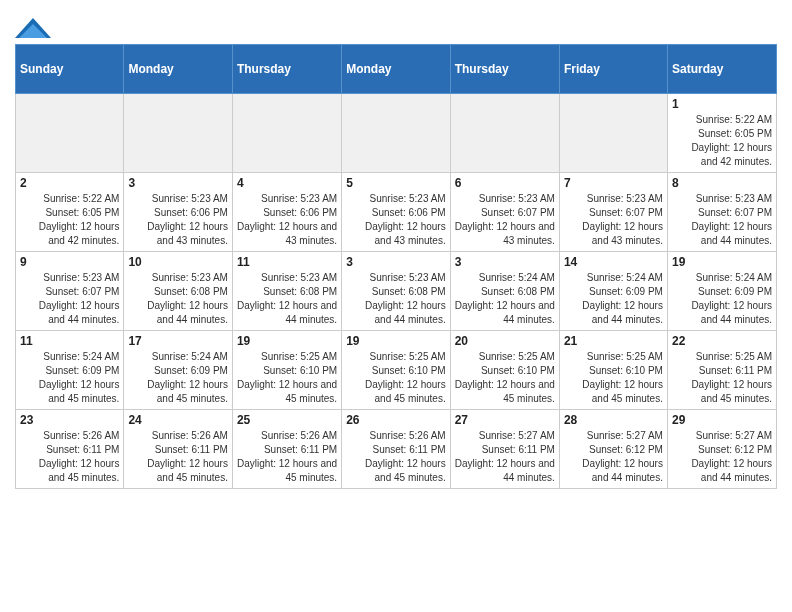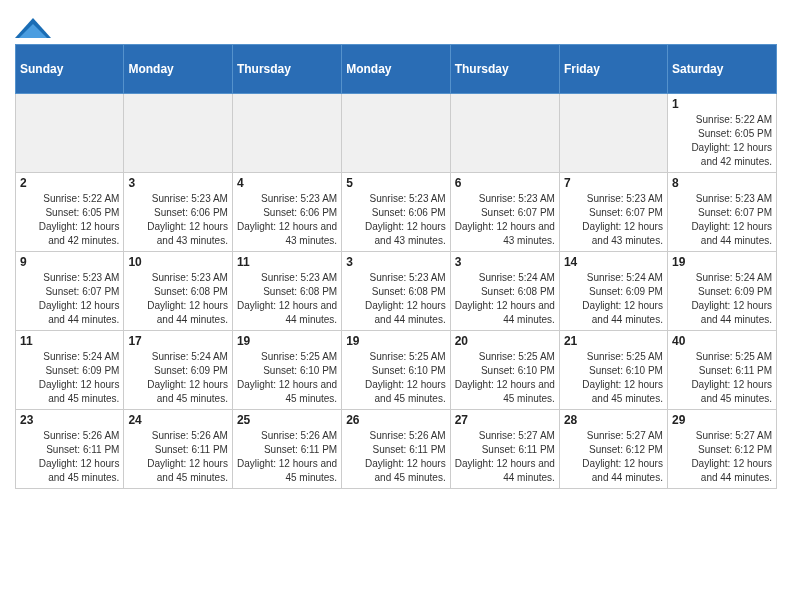--- a/index.html
+++ b/index.html
@@ -214,21 +214,21 @@
           </td>
           <td>
             <span class="day-number">20</span>
             <div class="day-info">Sunrise: 5:25 AM<br>Sunset: 6:10 PM<br>Daylight: 12 hours and 45 minutes.</div>
           </td>
           <td>
             <span class="day-number">21</span>
             <div class="day-info">Sunrise: 5:25 AM<br>Sunset: 6:10 PM<br>Daylight: 12 hours and 45 minutes.</div>
           </td>
           <td>
-            <span class="day-number">40</span>
+            <span class="day-number">22</span>
             <div class="day-info">Sunrise: 5:25 AM<br>Sunset: 6:11 PM<br>Daylight: 12 hours and 45 minutes.</div>
           </td>
         </tr>
         <tr>
           <td>
             <span class="day-number">23</span>
             <div class="day-info">Sunrise: 5:26 AM<br>Sunset: 6:11 PM<br>Daylight: 12 hours and 45 minutes.</div>
           </td>
           <td>
             <span class="day-number">24</span>

